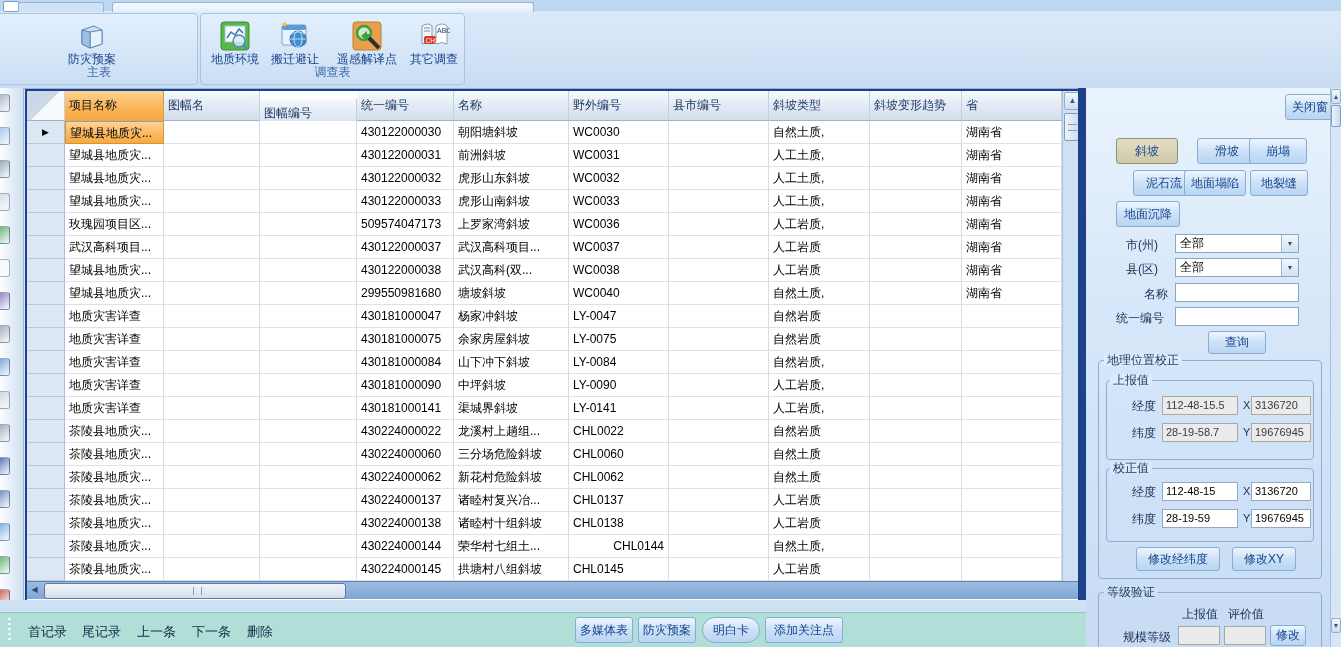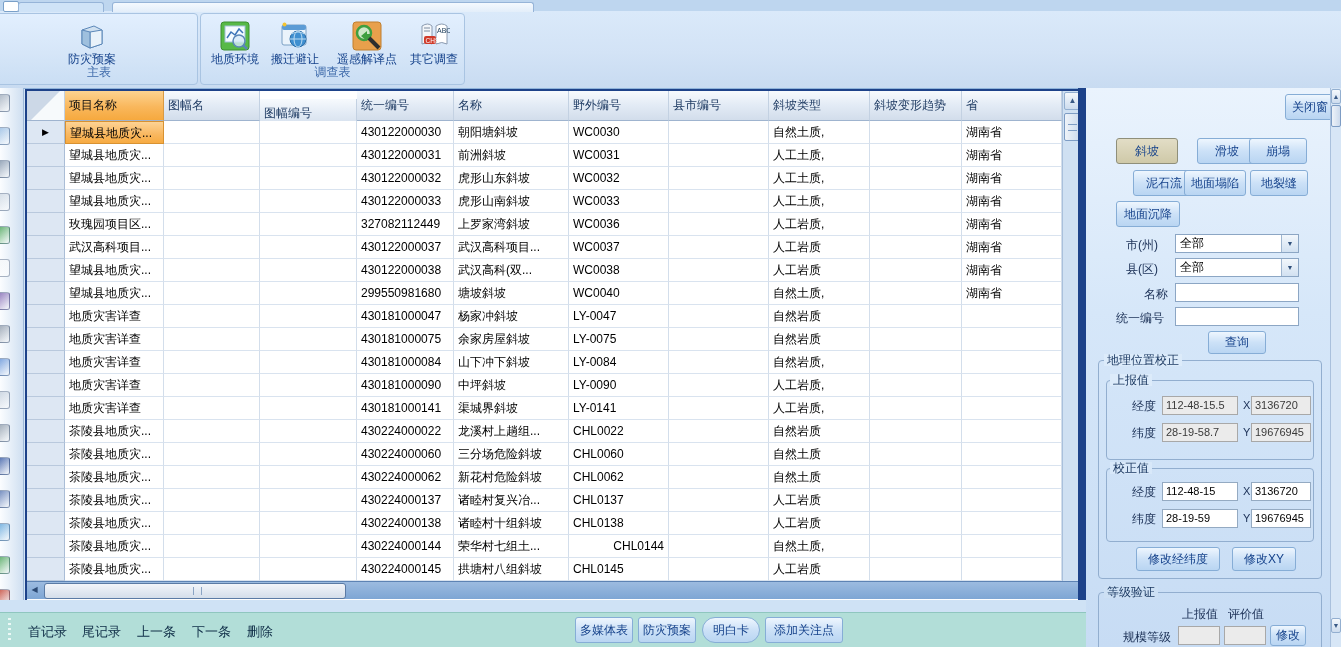--- a/index.html
+++ b/index.html
@@ -278,21 +278,21 @@
             <div class="td" style="width: 100px;"></div>
             <div class="td" style="width: 101px;">人工土质,</div>
             <div class="td" style="width: 92px;"></div>
             <div class="td" style="width: 100px;">湖南省</div>
           </div>
           <div class="tr">
             <div class="td selcell" style="width: 38px;"></div>
             <div class="td" style="width: 99px;">玫瑰园项目区...</div>
             <div class="td" style="width: 96px;"></div>
             <div class="td" style="width: 97px;"></div>
-            <div class="td" style="width: 97px;">327082112449</div>
+            <div class="td" style="width: 97px;">509574047173</div>
             <div class="td" style="width: 115px;">上罗家湾斜坡</div>
             <div class="td" style="width: 100px;">WC0036</div>
             <div class="td" style="width: 100px;"></div>
             <div class="td" style="width: 101px;">人工岩质,</div>
             <div class="td" style="width: 92px;"></div>
             <div class="td" style="width: 100px;">湖南省</div>
           </div>
           <div class="tr">
             <div class="td selcell" style="width: 38px;"></div>
             <div class="td" style="width: 99px;">武汉高科项目...</div>

